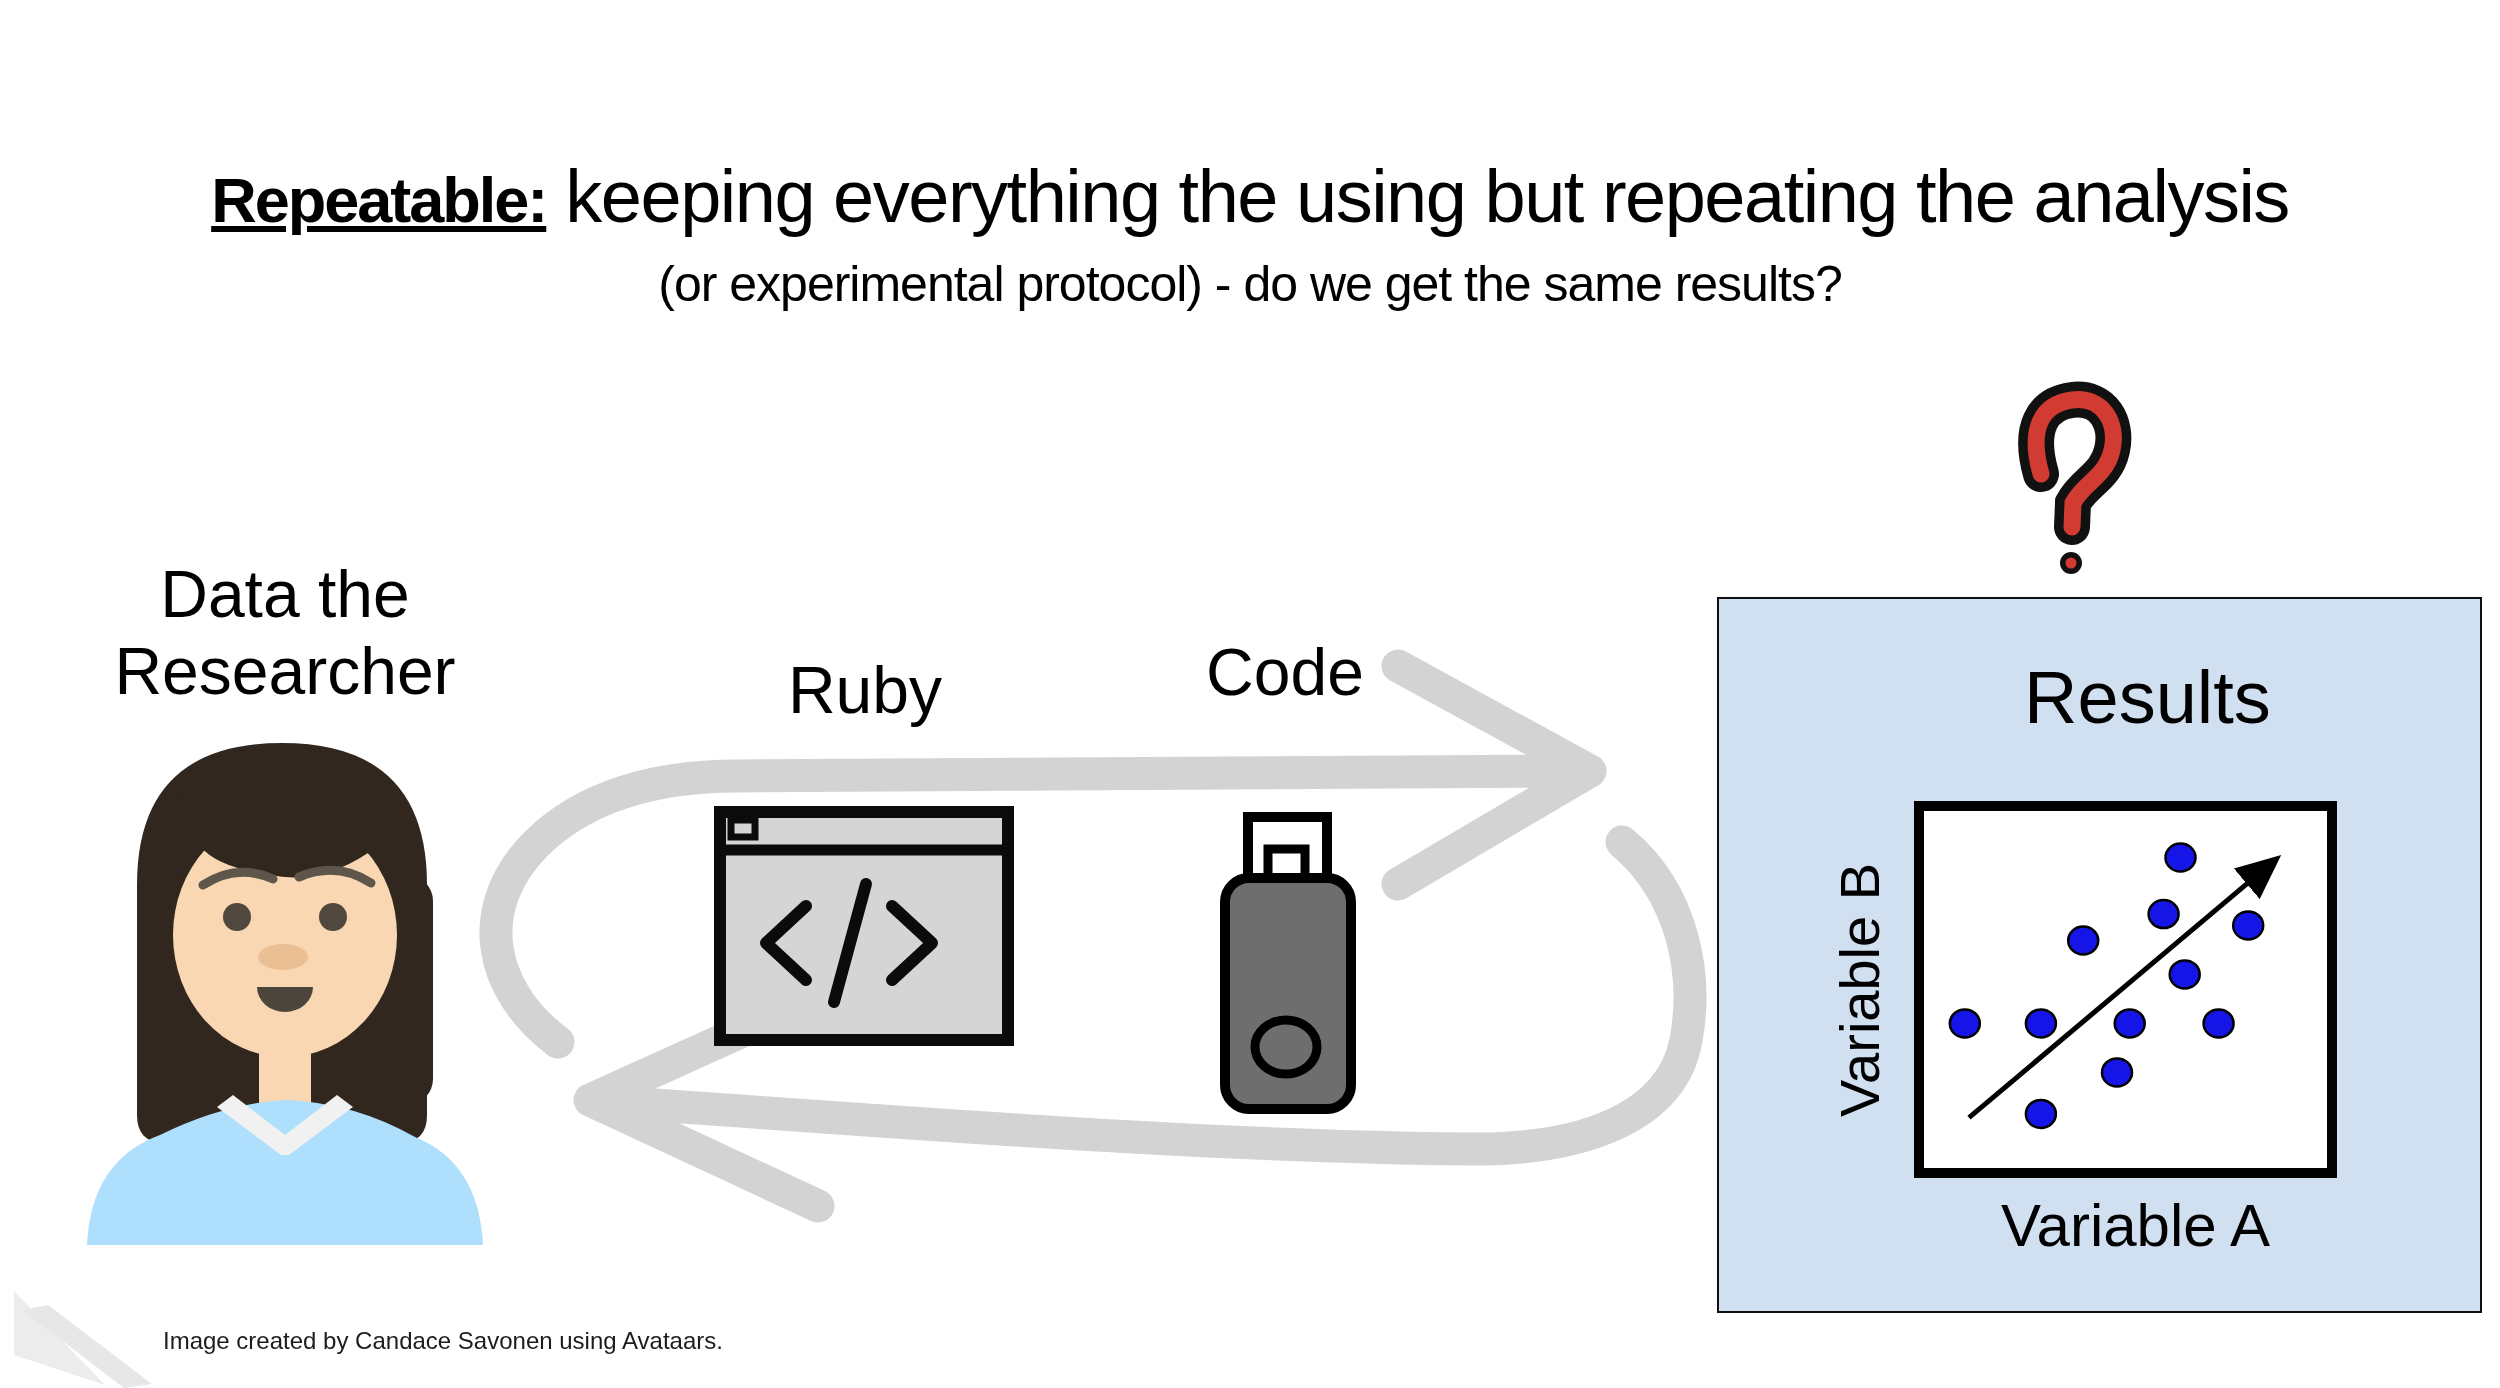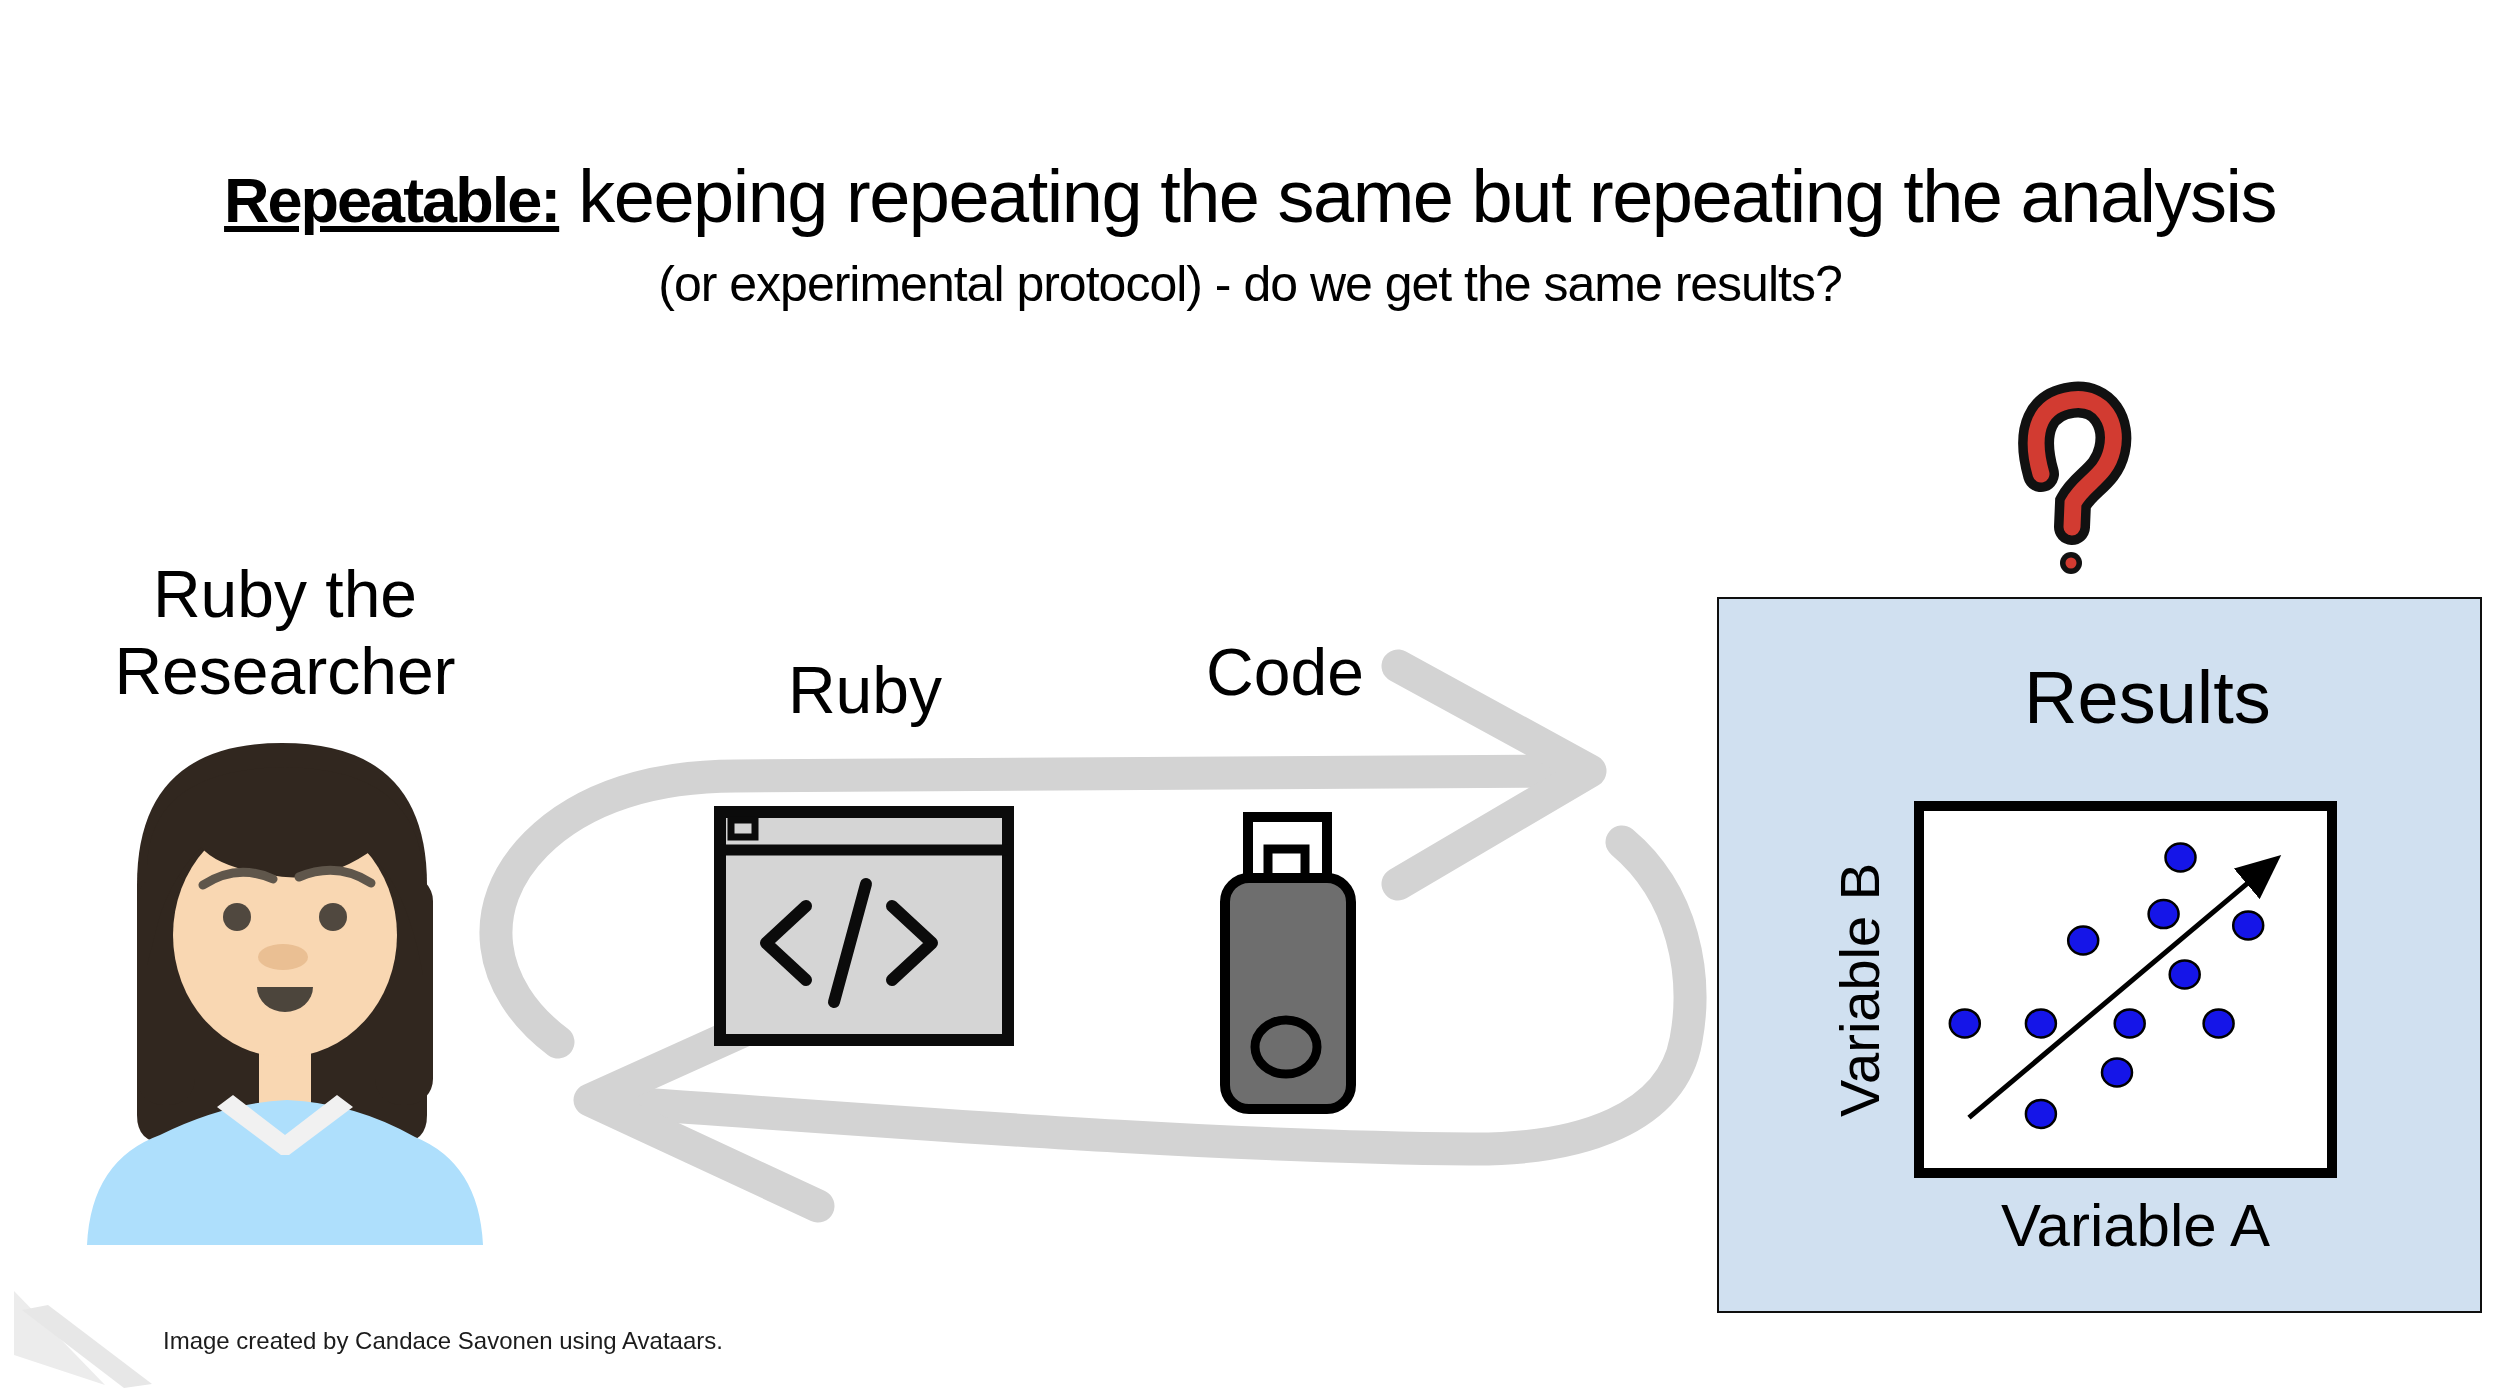--- a/index.html
+++ b/index.html
@@ -64,26 +64,26 @@
       <circle cx="2071" cy="563" r="5.5" fill="#d23b31"></circle>
     </g>
 
     <g>
       <polygon points="14,1291 14,1355 105,1385" fill="#ececec"></polygon>
       <polygon points="48,1305 152,1384 124,1388 22,1310" fill="#e7e7e7"></polygon>
     </g>
   </svg>
 
   <div class="title">
-    <div class="t1"><span class="lead">Repeatable:</span><span> keeping repeating the same but repeating the analysis</span></div>
+    <div class="t1"><span class="lead">Repeatable:</span><span> keeping everything the using but repeating the analysis</span></div>
     <div class="t2">(or experimental protocol) - do we get the same results?</div>
   </div>
 
   <div class="lbl ruby-lbl">
-    <div>Ruby the</div>
+    <div>Data the</div>
     <div>Researcher</div>
   </div>
 
   <div class="avatar-wrap">
     <svg viewBox="0 0 400 510" width="400" height="510">
 
       <path fill="#31271f" d="M52,380 L52,150 Q52,8 197,8 Q342,8 342,150 L342,380 Q342,408 314,408 L80,408 Q52,408 52,380 Z"></path>
 
       <rect x="174" y="260" width="52" height="120" fill="#f9d7b2"></rect>
 

